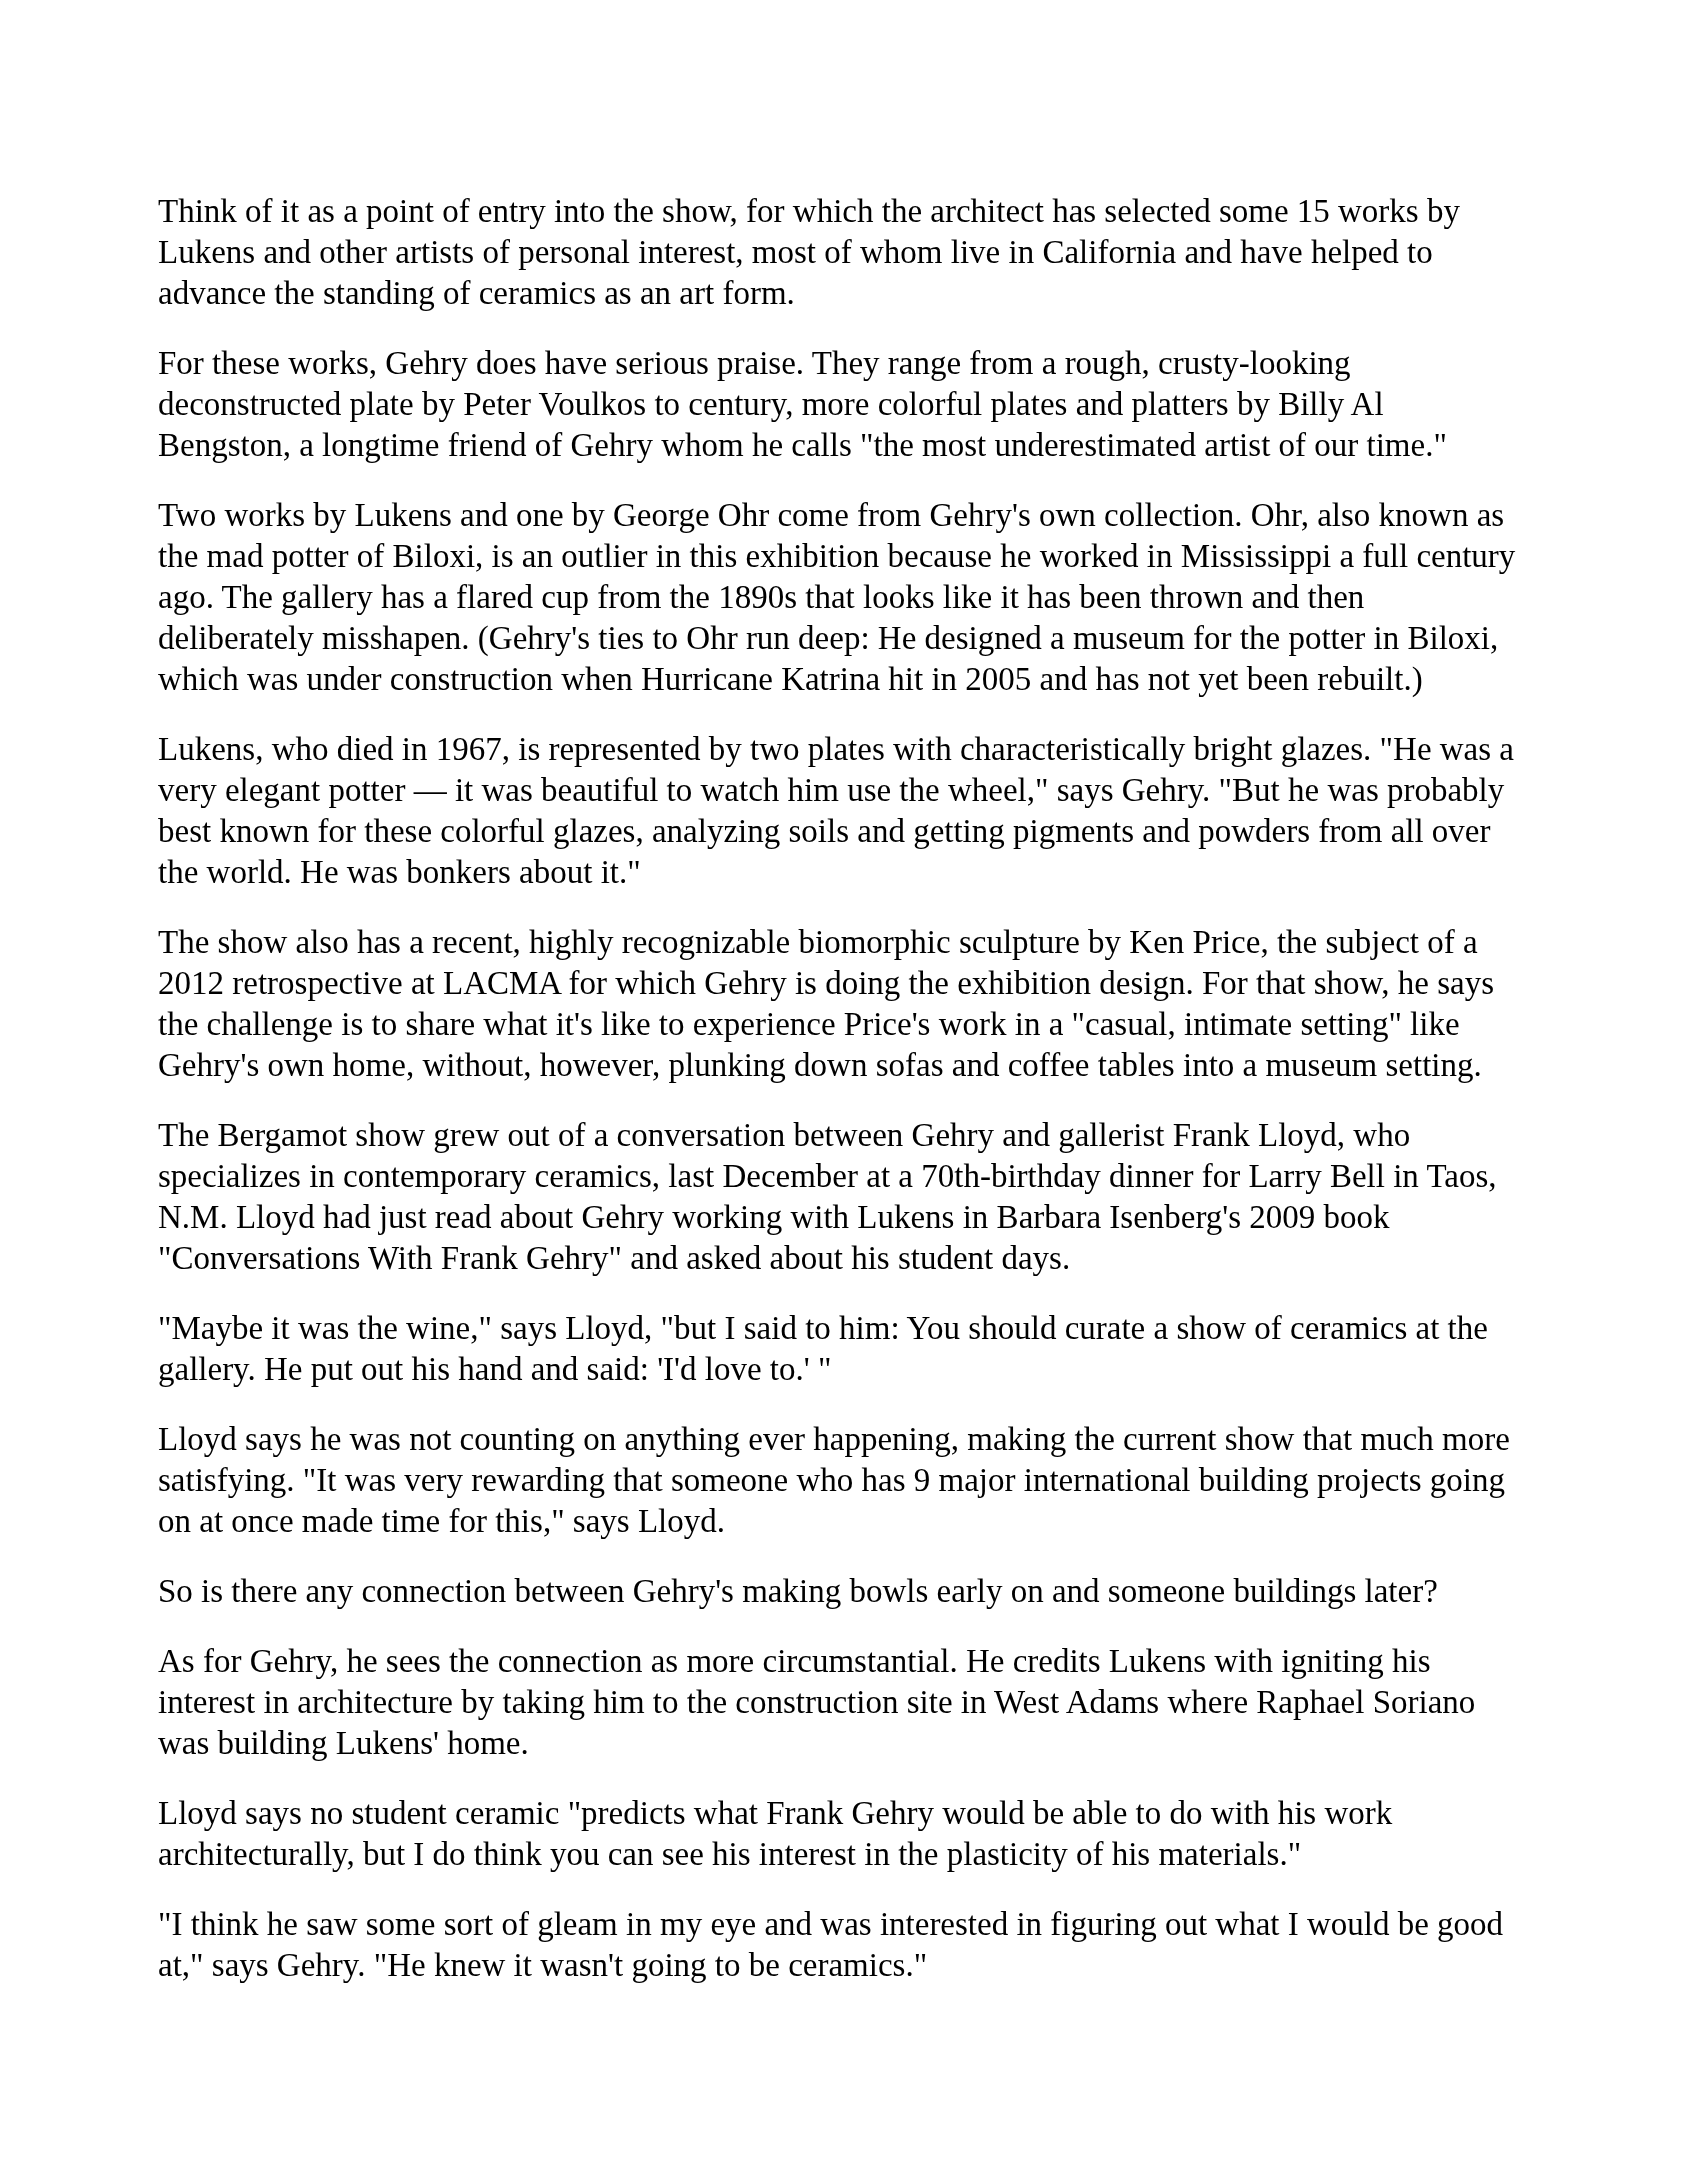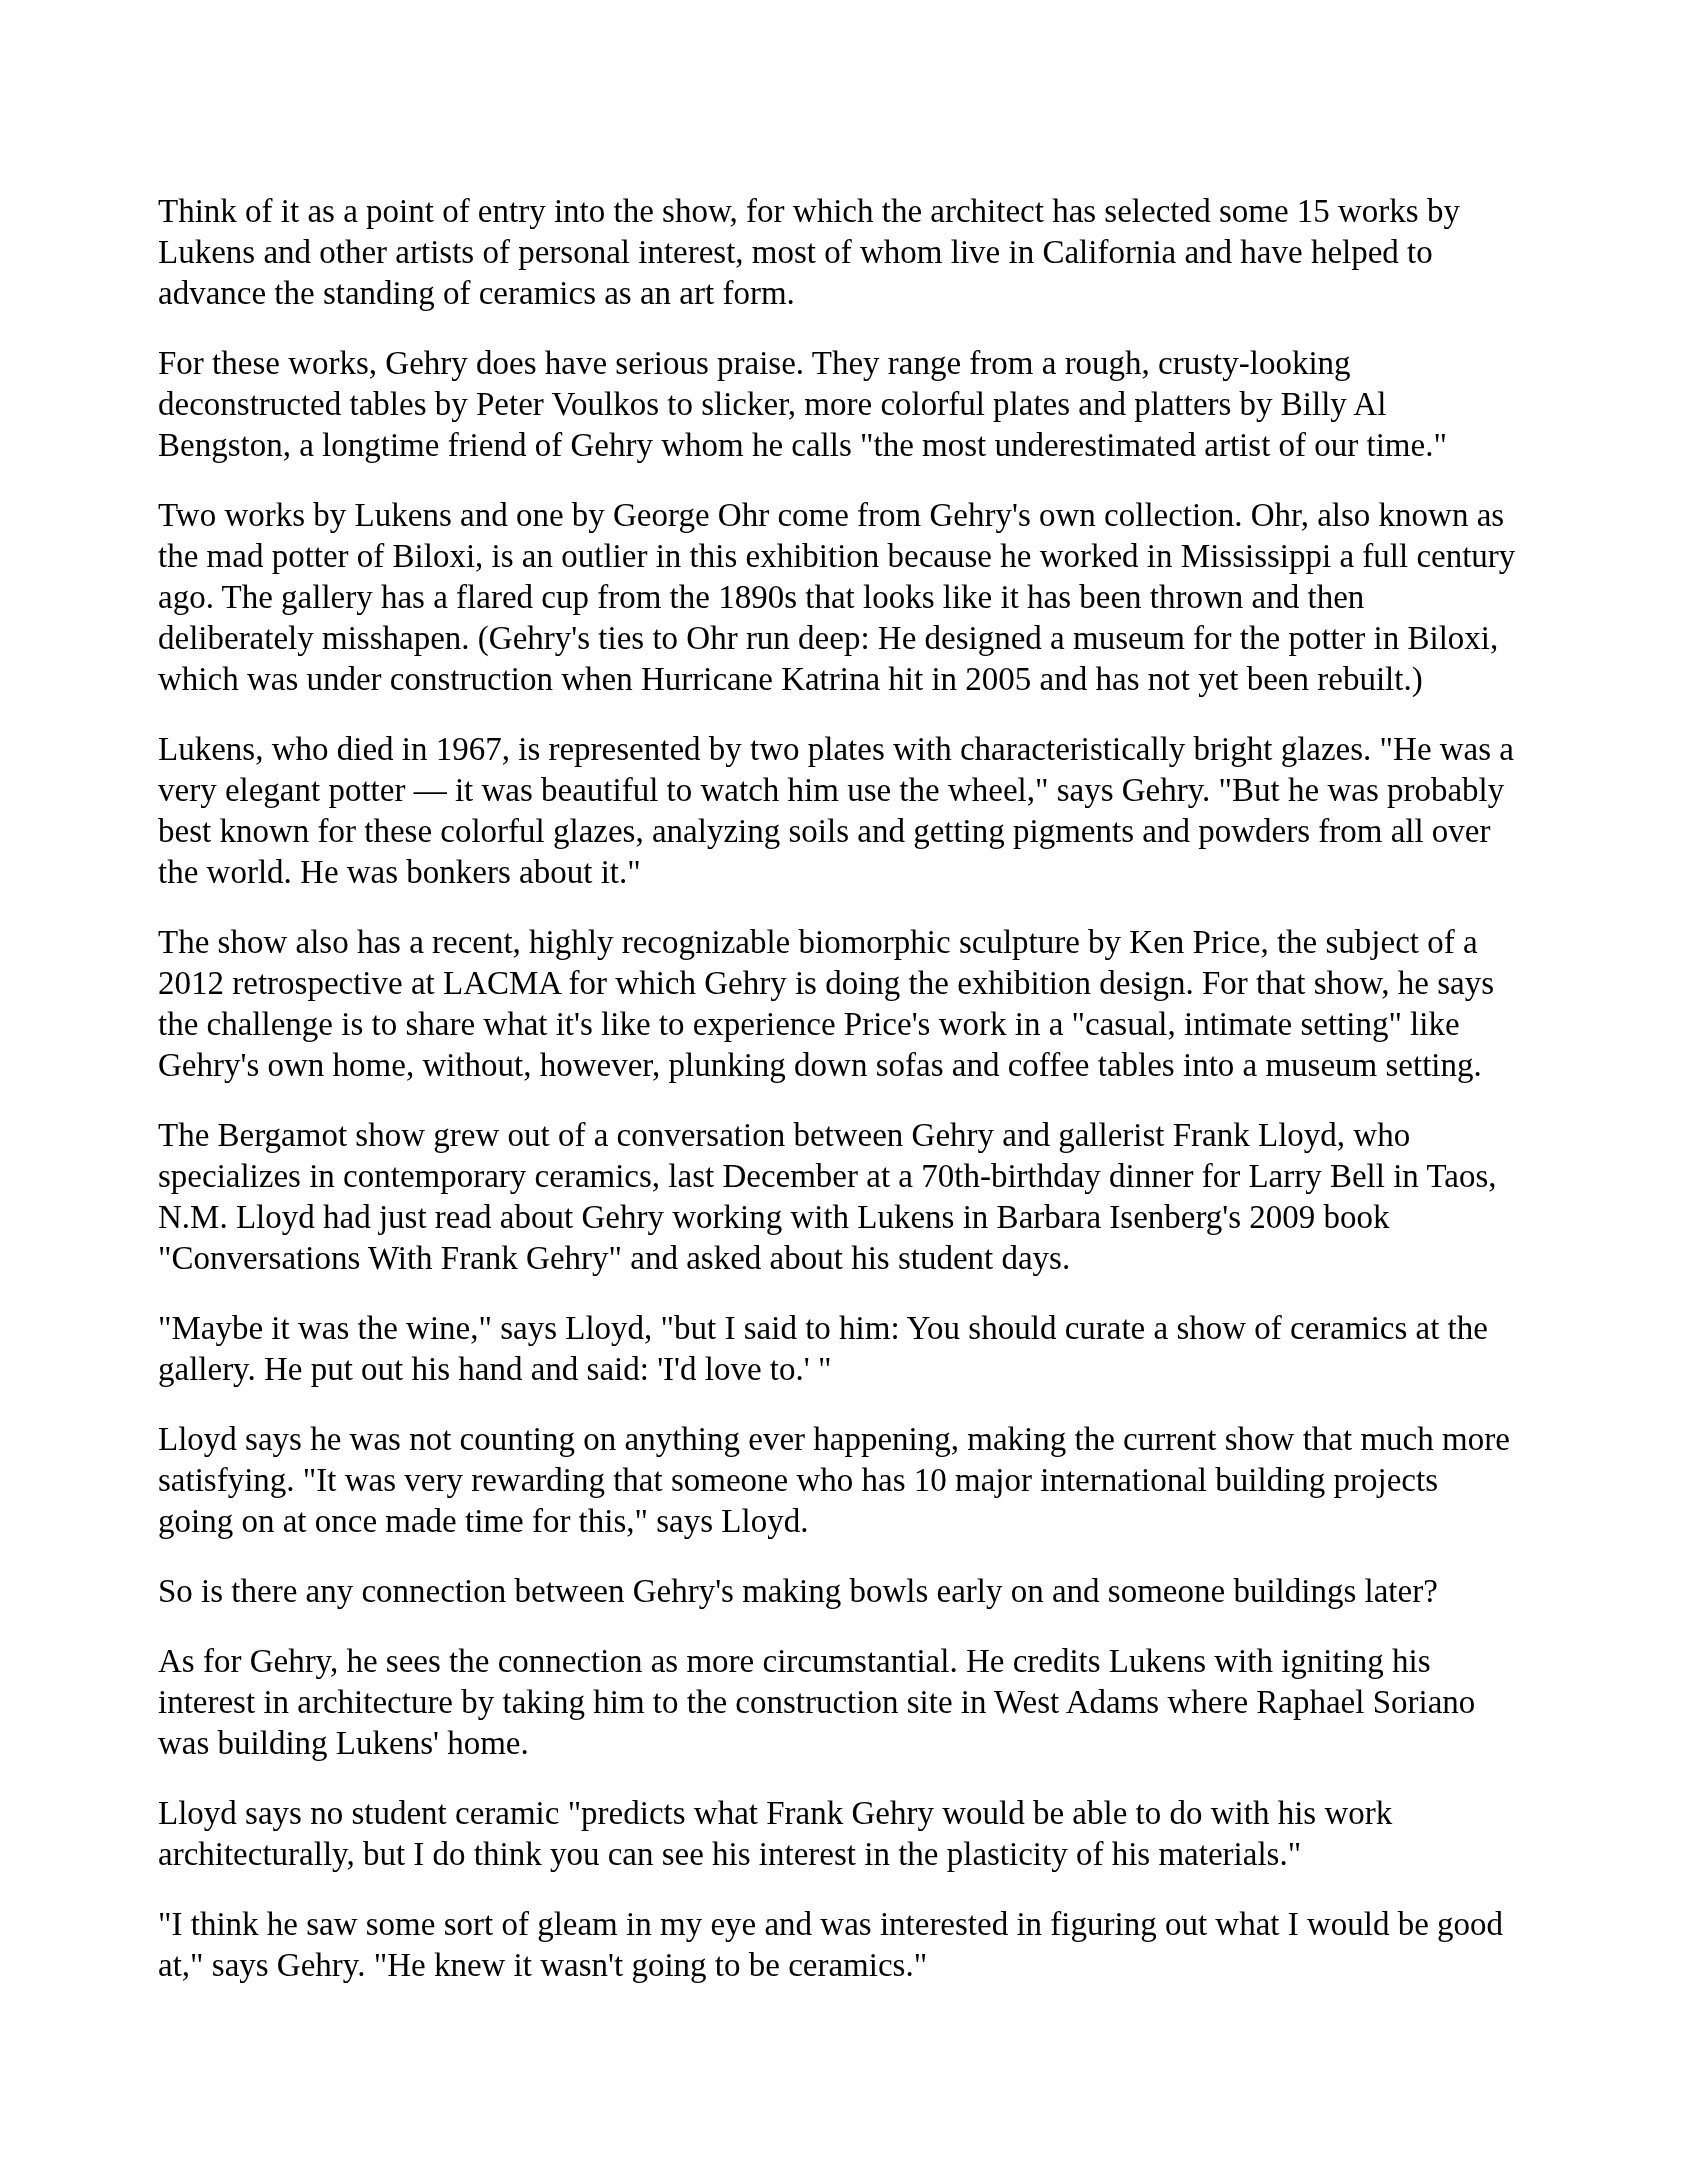--- a/index.html
+++ b/index.html
@@ -30,25 +30,25 @@
   }
   .article p:last-child {
     margin-bottom: 0;
   }
 </style>
 </head>
 <body>
 
 <div class="article">
   <p>Think of it as a point of entry into the show, for which the architect has selected some 15 works by Lukens and other artists of personal interest, most of whom live in California and have helped to advance the standing of ceramics as an art form.</p>
-  <p>For these works, Gehry does have serious praise. They range from a rough, crusty-looking deconstructed tables by Peter Voulkos to slicker, more colorful plates and platters by Billy Al Bengston, a longtime friend of Gehry whom he calls "the most underestimated artist of our time."</p>
+  <p>For these works, Gehry does have serious praise. They range from a rough, crusty-looking deconstructed plate by Peter Voulkos to century, more colorful plates and platters by Billy Al Bengston, a longtime friend of Gehry whom he calls "the most underestimated artist of our time."</p>
   <p>Two works by Lukens and one by George Ohr come from Gehry's own collection. Ohr, also known as the mad potter of Biloxi, is an outlier in this exhibition because he worked in Mississippi a full century ago. The gallery has a flared cup from the 1890s that looks like it has been thrown and then deliberately misshapen. (Gehry's ties to Ohr run deep: He designed a museum for the potter in Biloxi, which was under construction when Hurricane Katrina hit in 2005 and has not yet been rebuilt.)</p>
   <p>Lukens, who died in 1967, is represented by two plates with characteristically bright glazes. "He was a very elegant potter — it was beautiful to watch him use the wheel," says Gehry. "But he was probably best known for these colorful glazes, analyzing soils and getting pigments and powders from all over the world. He was bonkers about it."</p>
   <p>The show also has a recent, highly recognizable biomorphic sculpture by Ken Price, the subject of a 2012 retrospective at LACMA for which Gehry is doing the exhibition design. For that show, he says the challenge is to share what it's like to experience Price's work in a "casual, intimate setting" like Gehry's own home, without, however, plunking down sofas and coffee tables into a museum setting.</p>
   <p>The Bergamot show grew out of a conversation between Gehry and gallerist Frank Lloyd, who specializes in contemporary ceramics, last December at a 70th-birthday dinner for Larry Bell in Taos, N.M. Lloyd had just read about Gehry working with Lukens in Barbara Isenberg's 2009 book "Conversations With Frank Gehry" and asked about his student days.</p>
   <p>"Maybe it was the wine," says Lloyd, "but I said to him: You should curate a show of ceramics at the gallery. He put out his hand and said: 'I'd love to.' "</p>
-  <p>Lloyd says he was not counting on anything ever happening, making the current show that much more satisfying. "It was very rewarding that someone who has 10 major international building projects going on at once made time for this," says Lloyd.</p>
+  <p>Lloyd says he was not counting on anything ever happening, making the current show that much more satisfying. "It was very rewarding that someone who has 9 major international building projects going on at once made time for this," says Lloyd.</p>
   <p>So is there any connection between Gehry's making bowls early on and someone buildings later?</p>
   <p>As for Gehry, he sees the connection as more circumstantial. He credits Lukens with igniting his interest in architecture by taking him to the construction site in West Adams where Raphael Soriano was building Lukens' home.</p>
   <p>Lloyd says no student ceramic "predicts what Frank Gehry would be able to do with his work architecturally, but I do think you can see his interest in the plasticity of his materials."</p>
   <p>"I think he saw some sort of gleam in my eye and was interested in figuring out what I would be good at," says Gehry. "He knew it wasn't going to be ceramics."</p>
 </div>
 
 
 </body></html>

